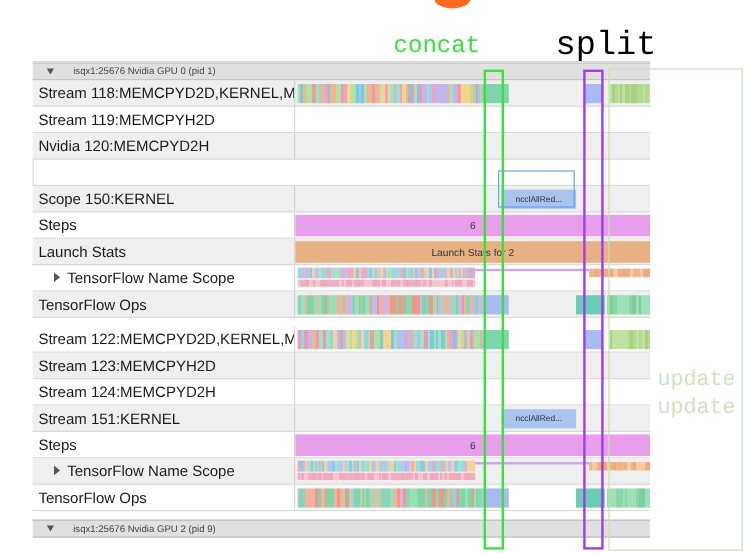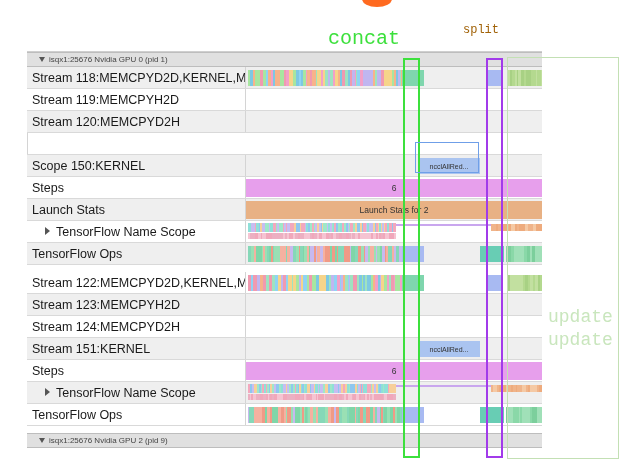--- a/index.html
+++ b/index.html
@@ -7,32 +7,32 @@
     width:622px;height:461px;overflow:hidden;position:relative;
     background:#ffffff;
     font-family:"Liberation Sans","DejaVu Sans",sans-serif;
     -webkit-font-smoothing:antialiased;
   }
   #stage{position:absolute;left:0;top:0;width:622px;height:461px;overflow:hidden;}
 
   
   .anno{position:absolute;white-space:nowrap;pointer-events:none;font-family:Liberation Mono, monospace;}
   #anno-concat{left:328px;top:27px;font-size:20px;color:#3ce03c;}
-  #anno-split{left:463px;top:23px;font-size:12px;color:#a16207;}
+  #anno-split{left:463px;top:23px;font-size:28px;color:#000000;}
   #anno-nccl{left:428px;top:107px;font-size:19px;color:#4a6fd6;}
   #anno-weight{left:548px;top:306px;font-size:18px;color:#c9e6bd;line-height:23px;}
   #anno-orange{position:absolute;left:362px;top:-9px;width:30px;height:16px;
                border-radius:50%;background:#ff6a20;}
 
   
   #panel{position:absolute;left:27px;top:51px;width:515px;height:410px;overflow:hidden;
          background:#fff;border-top:1px solid #cfcfcf;}
   .group-hdr{height:15px;background:#e0e0e0;border-bottom:1px solid #bdbdbd;
              border-top:1px solid #bdbdbd;font-size:8px;color:#444;
-             display:flex;align-items:center;padding-left:12px;box-sizing:border-box;}
+             display:flex;align-items:center;padding-left:12px;box-sizing:border-box;gap:12px;}
   .group-hdr .tri{display:inline-block;width:0;height:0;margin-right:4px;
        border-left:3.5px solid transparent;border-right:3.5px solid transparent;
        border-top:5px solid #555;}
   .row{height:22px;position:relative;display:flex;align-items:center;box-sizing:border-box;}
   .row.alt{background:#efefef;}
   .row .lbl{width:218px;flex:0 0 218px;font-size:12.5px;color:#1a1a1a;
             padding-left:5px;box-sizing:border-box;overflow:hidden;
             white-space:nowrap;background:transparent;position:relative;z-index:3;}
   .row .lbl.indent{padding-left:18px;}
   .row .lbl .tri2{display:inline-block;width:0;height:0;margin-right:6px;vertical-align:1px;
@@ -86,21 +86,21 @@
           <div class="stripes" style="left: 262px; width: 34px; background: linear-gradient(90deg, rgb(194, 224, 160) 0%, rgb(194, 224, 160) 5.797%, rgb(168, 209, 132) 5.797%, rgb(168, 209, 132) 12.098%, rgb(180, 217, 143) 12.098%, rgb(180, 217, 143) 20.424%, rgb(194, 224, 160) 20.424%, rgb(194, 224, 160) 25.499%, rgb(168, 209, 132) 25.499%, rgb(168, 209, 132) 30.078%, rgb(194, 224, 160) 30.078%, rgb(194, 224, 160) 37.053%, rgb(168, 209, 132) 37.053%, rgb(168, 209, 132) 46.455%, rgb(180, 217, 143) 46.455%, rgb(180, 217, 143) 53.072%, rgb(168, 209, 132) 53.072%, rgb(168, 209, 132) 61.959%, rgb(168, 209, 132) 61.959%, rgb(168, 209, 132) 67.025%, rgb(180, 217, 143) 67.025%, rgb(180, 217, 143) 71.953%, rgb(180, 217, 143) 71.953%, rgb(180, 217, 143) 76.264%, rgb(180, 217, 143) 76.264%, rgb(180, 217, 143) 80.921%, rgb(194, 224, 160) 80.921%, rgb(194, 224, 160) 85.697%, rgb(180, 217, 143) 85.697%, rgb(180, 217, 143) 91.981%, rgb(180, 217, 143) 91.981%, rgb(180, 217, 143) 96.3%, rgb(194, 224, 160) 96.3%, rgb(194, 224, 160) 100%);"></div>
         </div>
         <div class="sep"></div>
       </div>
       <div class="row">
         <div class="lbl"><span>Stream 119:MEMCPYH2D</span></div>
         <div class="track"></div>
         <div class="sep"></div>
       </div>
       <div class="row alt">
-        <div class="lbl"><span>Stream 120:MEMCPYD2H</span></div>
+        <div class="lbl"><span>Nvidia 120:MEMCPYD2H</span></div>
         <div class="track"></div>
         <div class="sep"></div>
       </div>
       <div class="row">
         <div class="track"></div>
         <div class="sep"></div>
       </div>
       <div class="row alt">
         <div class="lbl"><span>Scope 150:KERNEL</span></div>
         <div class="track">

